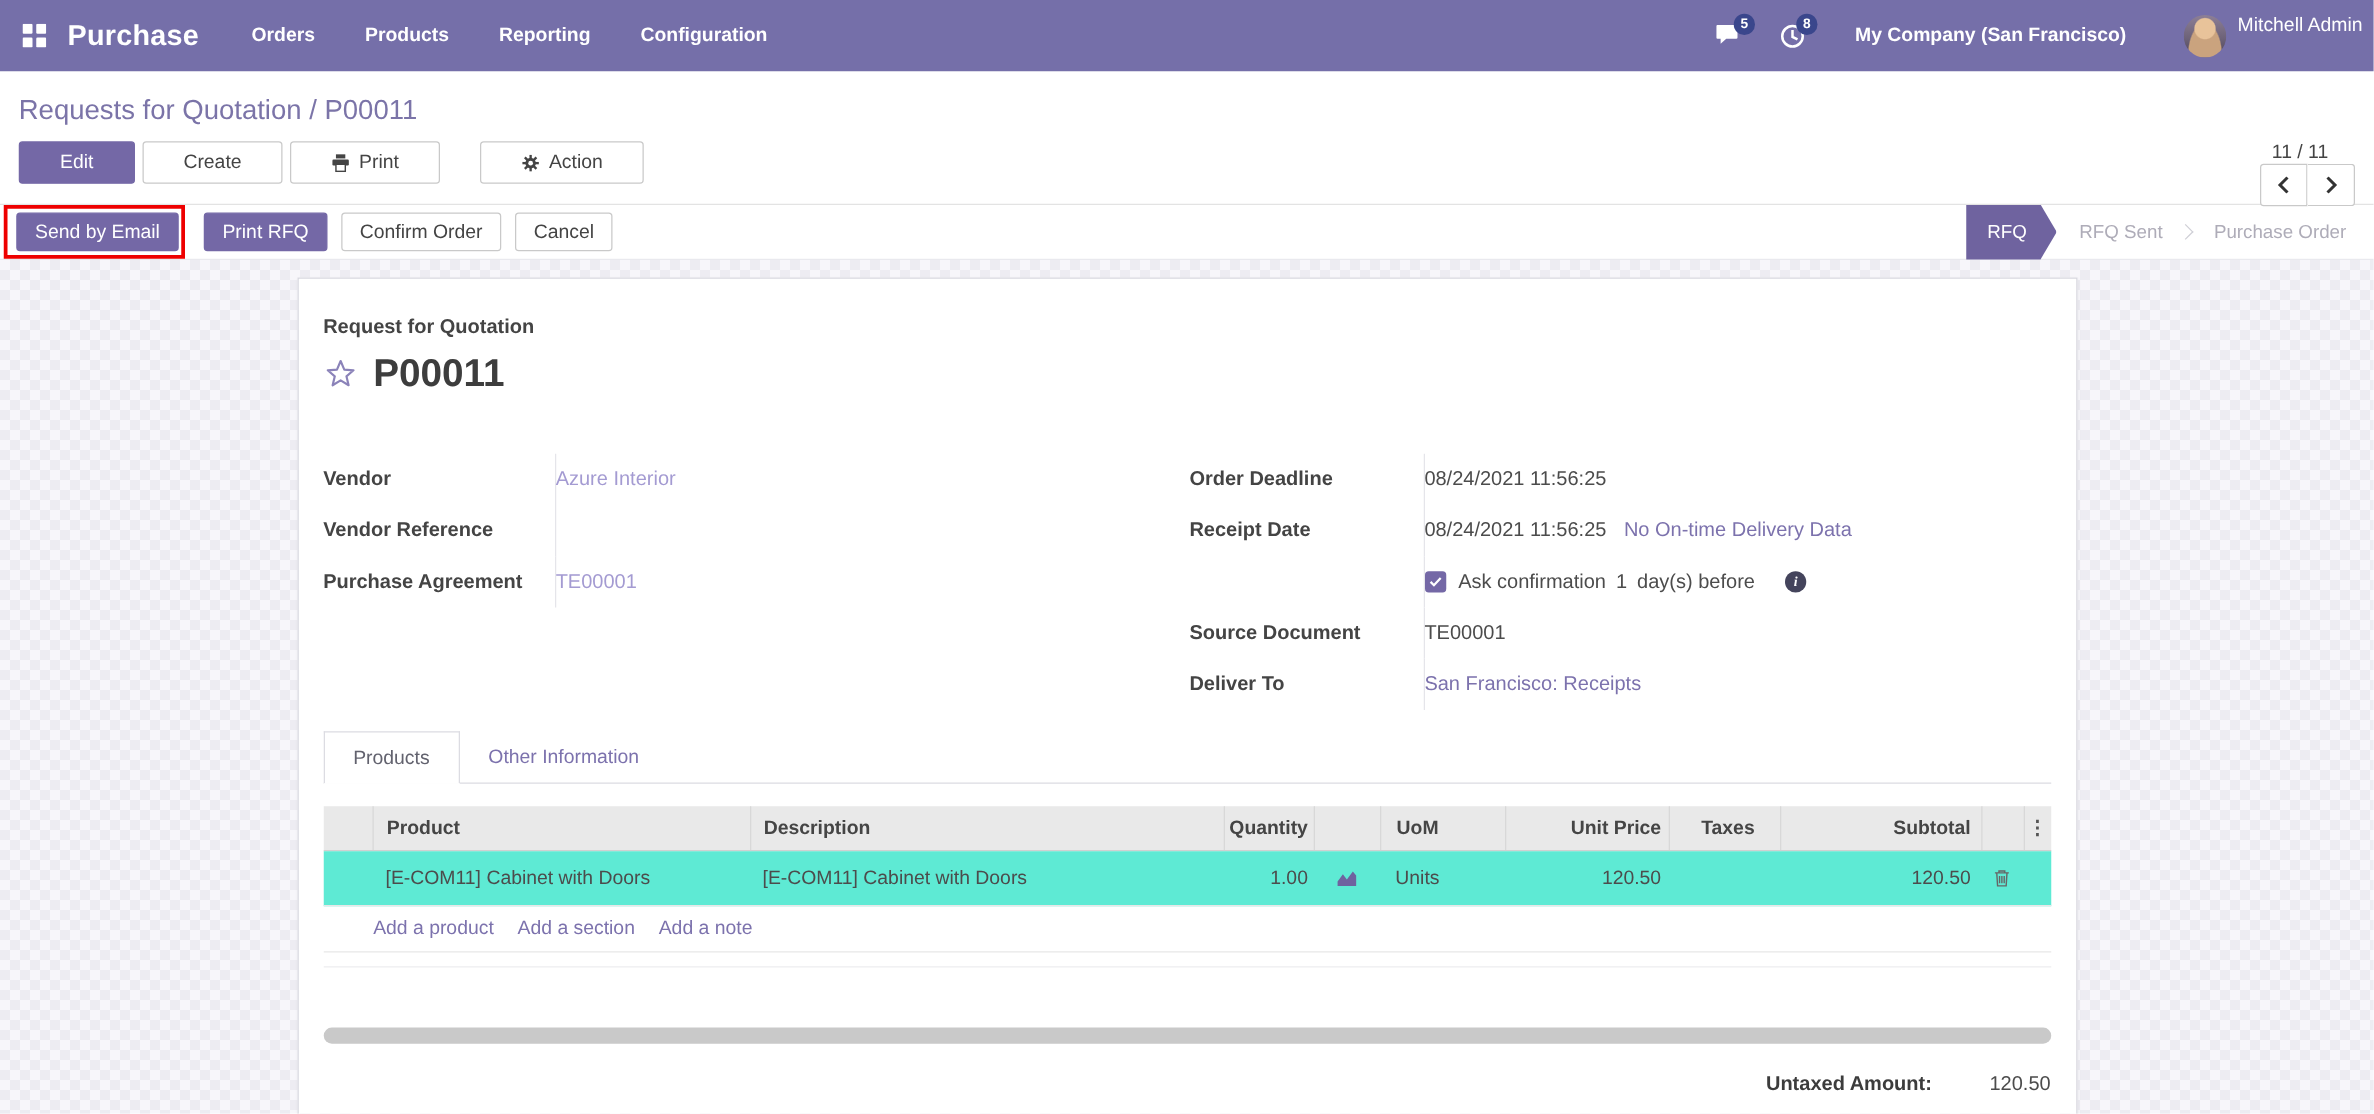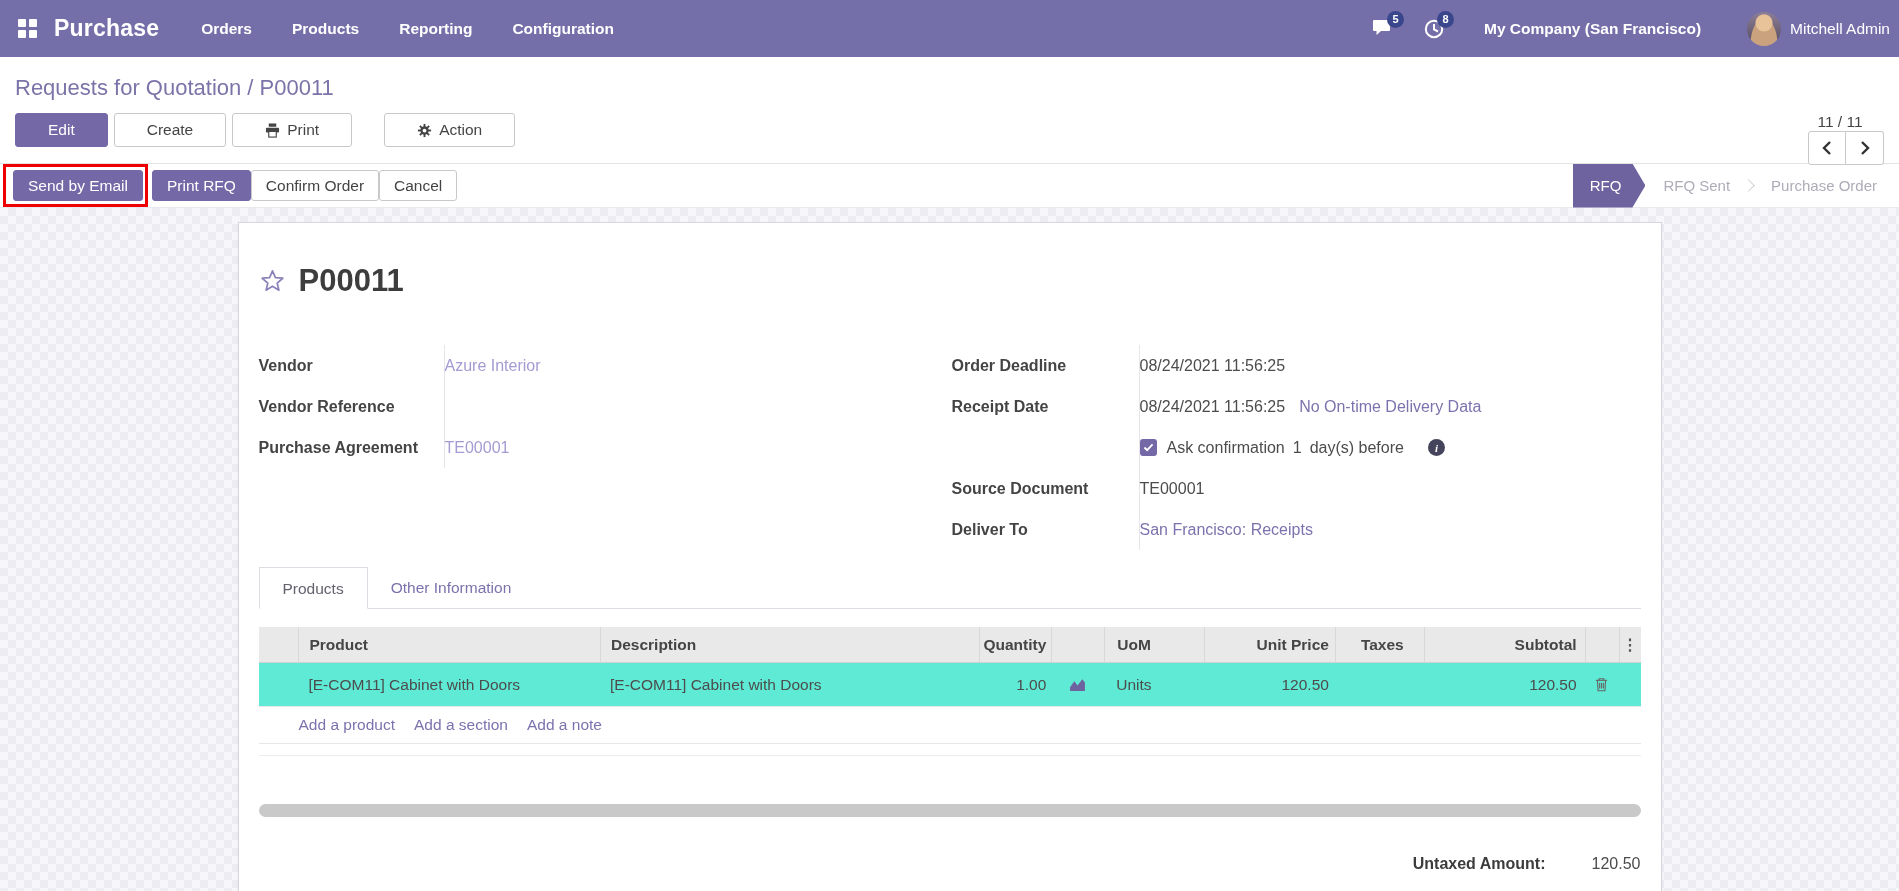--- a/index.html
+++ b/index.html
@@ -13,21 +13,21 @@
     display:flex; align-items:center; justify-content:center; margin-right:14px; }
   .app-name { font-size:23px; font-weight:bold; letter-spacing:.2px; cursor:pointer; }
   .nav-menus { display:flex; gap:40px; margin-left:42px; }
   .nav-menus a { color:#fff; font-size:15.5px; text-decoration:none; cursor:pointer;font-weight:bold; }
   .nav-right { margin-left:auto; display:flex; align-items:center; }
   .nav-icon { position:relative; margin-right:30px; cursor:pointer; display:flex; }
   .badge { position:absolute; top:-8px; right:-10px; min-width:17px; height:17px; padding:0 4px;
     background:var(--badge,#3a468c); color:#fff; font-size:11px; line-height:17px;
     border-radius:9px; text-align:center; font-weight:bold; }
   .company { font-size:15.5px; font-weight:bold; margin:0 46px 0 10px; cursor:pointer; }
-  .user { display:flex; align-items:center; gap:9px; cursor:pointer; }
+  .user { display:flex; gap:9px; cursor:pointer; }
   .avatar { width:34px; height:34px; border-radius:50%; overflow:hidden; flex-shrink:0;
     background:
       radial-gradient(circle at 50% 32%, #e8c39a 0 8px, transparent 9px),
       radial-gradient(ellipse at 50% 95%, #caa37e 0 13px, transparent 14px),
       linear-gradient(180deg,#8d7f96 0%, #6d6278 55%, #4e4458 100%); }
   .user-name { font-size:15.5px; }
 
   
   .breadcrumb-row { height:50px; padding:18px 0 0 15px; }
   .breadcrumb { font-size:22px; color:#7b74a8; cursor:pointer; }
@@ -41,21 +41,21 @@
   .cp-right { display:flex; align-items:center;flex-direction:column; }
   .pager-text { font-size:15.5px; margin-right:12px; color:#444; }
   .btn-group { display:flex; }
   .btn-group .btn { width:38px; padding:0; justify-content:center; }
   .btn-group .btn:first-child { border-radius:3px 0 0 3px; }
   .btn-group .btn:last-child { border-radius:0 3px 3px 0; border-left:none; }
 
   
   .statusbar { height:45px; border-top:1px solid #e3e3e3; border-bottom:1px solid #e9e9ee;
     background:#fff; display:flex; justify-content:space-between; align-items:center; padding-left:3px; }
-  .sb-left { display:flex; align-items:center; gap:0; }
+  .sb-left { display:flex; align-items:center; gap:11px; }
   .statusbar .btn { height:31px; padding:0 14px; }
   .highlight-box { border:3px solid var(--highlight,#ee0000); padding:3px 2px 3px 7px; margin-right:4px; }
   .sb-states { display:flex; align-items:stretch; height:44px; }
   .state { display:flex; align-items:center; font-size:15px; color:#aeacb8; padding:0 18px; cursor:pointer; }
   .state.active { background:var(--primary2,#6f639f); color:#fff; padding:0 24px 0 17px;
     clip-path:polygon(0 0, calc(100% - 13px) 0, 100% 50%, calc(100% - 13px) 100%, 0 100%); }
   .chev { width:9px; height:9px; border-top:1px solid #cfcfd6; border-right:1px solid #cfcfd6;
     transform:rotate(45deg); align-self:center; margin:0 0 0 -4px; }
   .sb-states .state:last-child { padding-right:22px; }
 
@@ -115,21 +115,21 @@
   .c-tax { width:89px; padding-left:25px; }
   .c-sub { width:161px; justify-content:flex-end; text-align:right; padding-right:8px; }
   .c-trash { width:34px; justify-content:center; text-align:center; }
   .c-menu { width:22px; justify-content:center; text-align:center; color:#555; font-weight:bold; }
   .t-row .c-qty, .t-row .c-price, .t-row .c-sub { display:flex; align-items:center; height:100%; }
   .t-row .c-fc, .t-row .c-trash { display:flex; align-items:center; height:100%; }
   .t-add { display:flex; height:37px; align-items:center; gap:19px; padding-left:40px;
     border-bottom:1px solid #e7e7e7; font-size:15.5px; }
   .list-bottom { height:12px; border-bottom:1px solid #ededf0; }
   .hscrollbar { margin-top:48px; height:13px; background:#c9c9c9; border-radius:7px; cursor:pointer; }
-  .totals { margin-top:38px; display:flex; justify-content:flex-end; align-items:center; font-size:16px; }
+  .totals { margin-top:24px; display:flex; justify-content:flex-end; align-items:center; font-size:16px; }
   .t-label { font-weight:bold; color:#3c3c3c; }
   .t-value { width:95px; text-align:right; color:#4c4c4c; }
   .trash-btn { background:none; border:none; cursor:pointer; display:flex; }
 </style>
 </head>
 <body>
 
 <header class="navbar">
   <button class="apps-btn">
     <svg width="19" height="19" viewBox="0 0 19 19">
@@ -232,20 +232,21 @@
     <div class="state active">RFQ</div>
     <div class="state">RFQ Sent</div>
     <span class="chev"></span>
     <div class="state">Purchase Order</div>
   </div>
 </div>
 
 <main class="content">
   <div class="sheet">
 
+    <div class="title-label">Request for Quotation</div>
     <div class="title-row">
       <svg width="27" height="26" viewBox="0 0 24 24">
         <path d="M12 2.6 l2.7 6.3 6.8 .55 -5.2 4.45 1.6 6.6 -5.9 -3.6 -5.9 3.6 1.6 -6.6 -5.2 -4.45 6.8 -.55 z" fill="none" stroke="#8b83b9" stroke-width="1.6" stroke-linejoin="round"></path>
       </svg>
       <h1 class="doc-name">P00011</h1>
     </div>
 
     <div class="field-grid">
       <div class="fcol left">
         <div class="frow">

